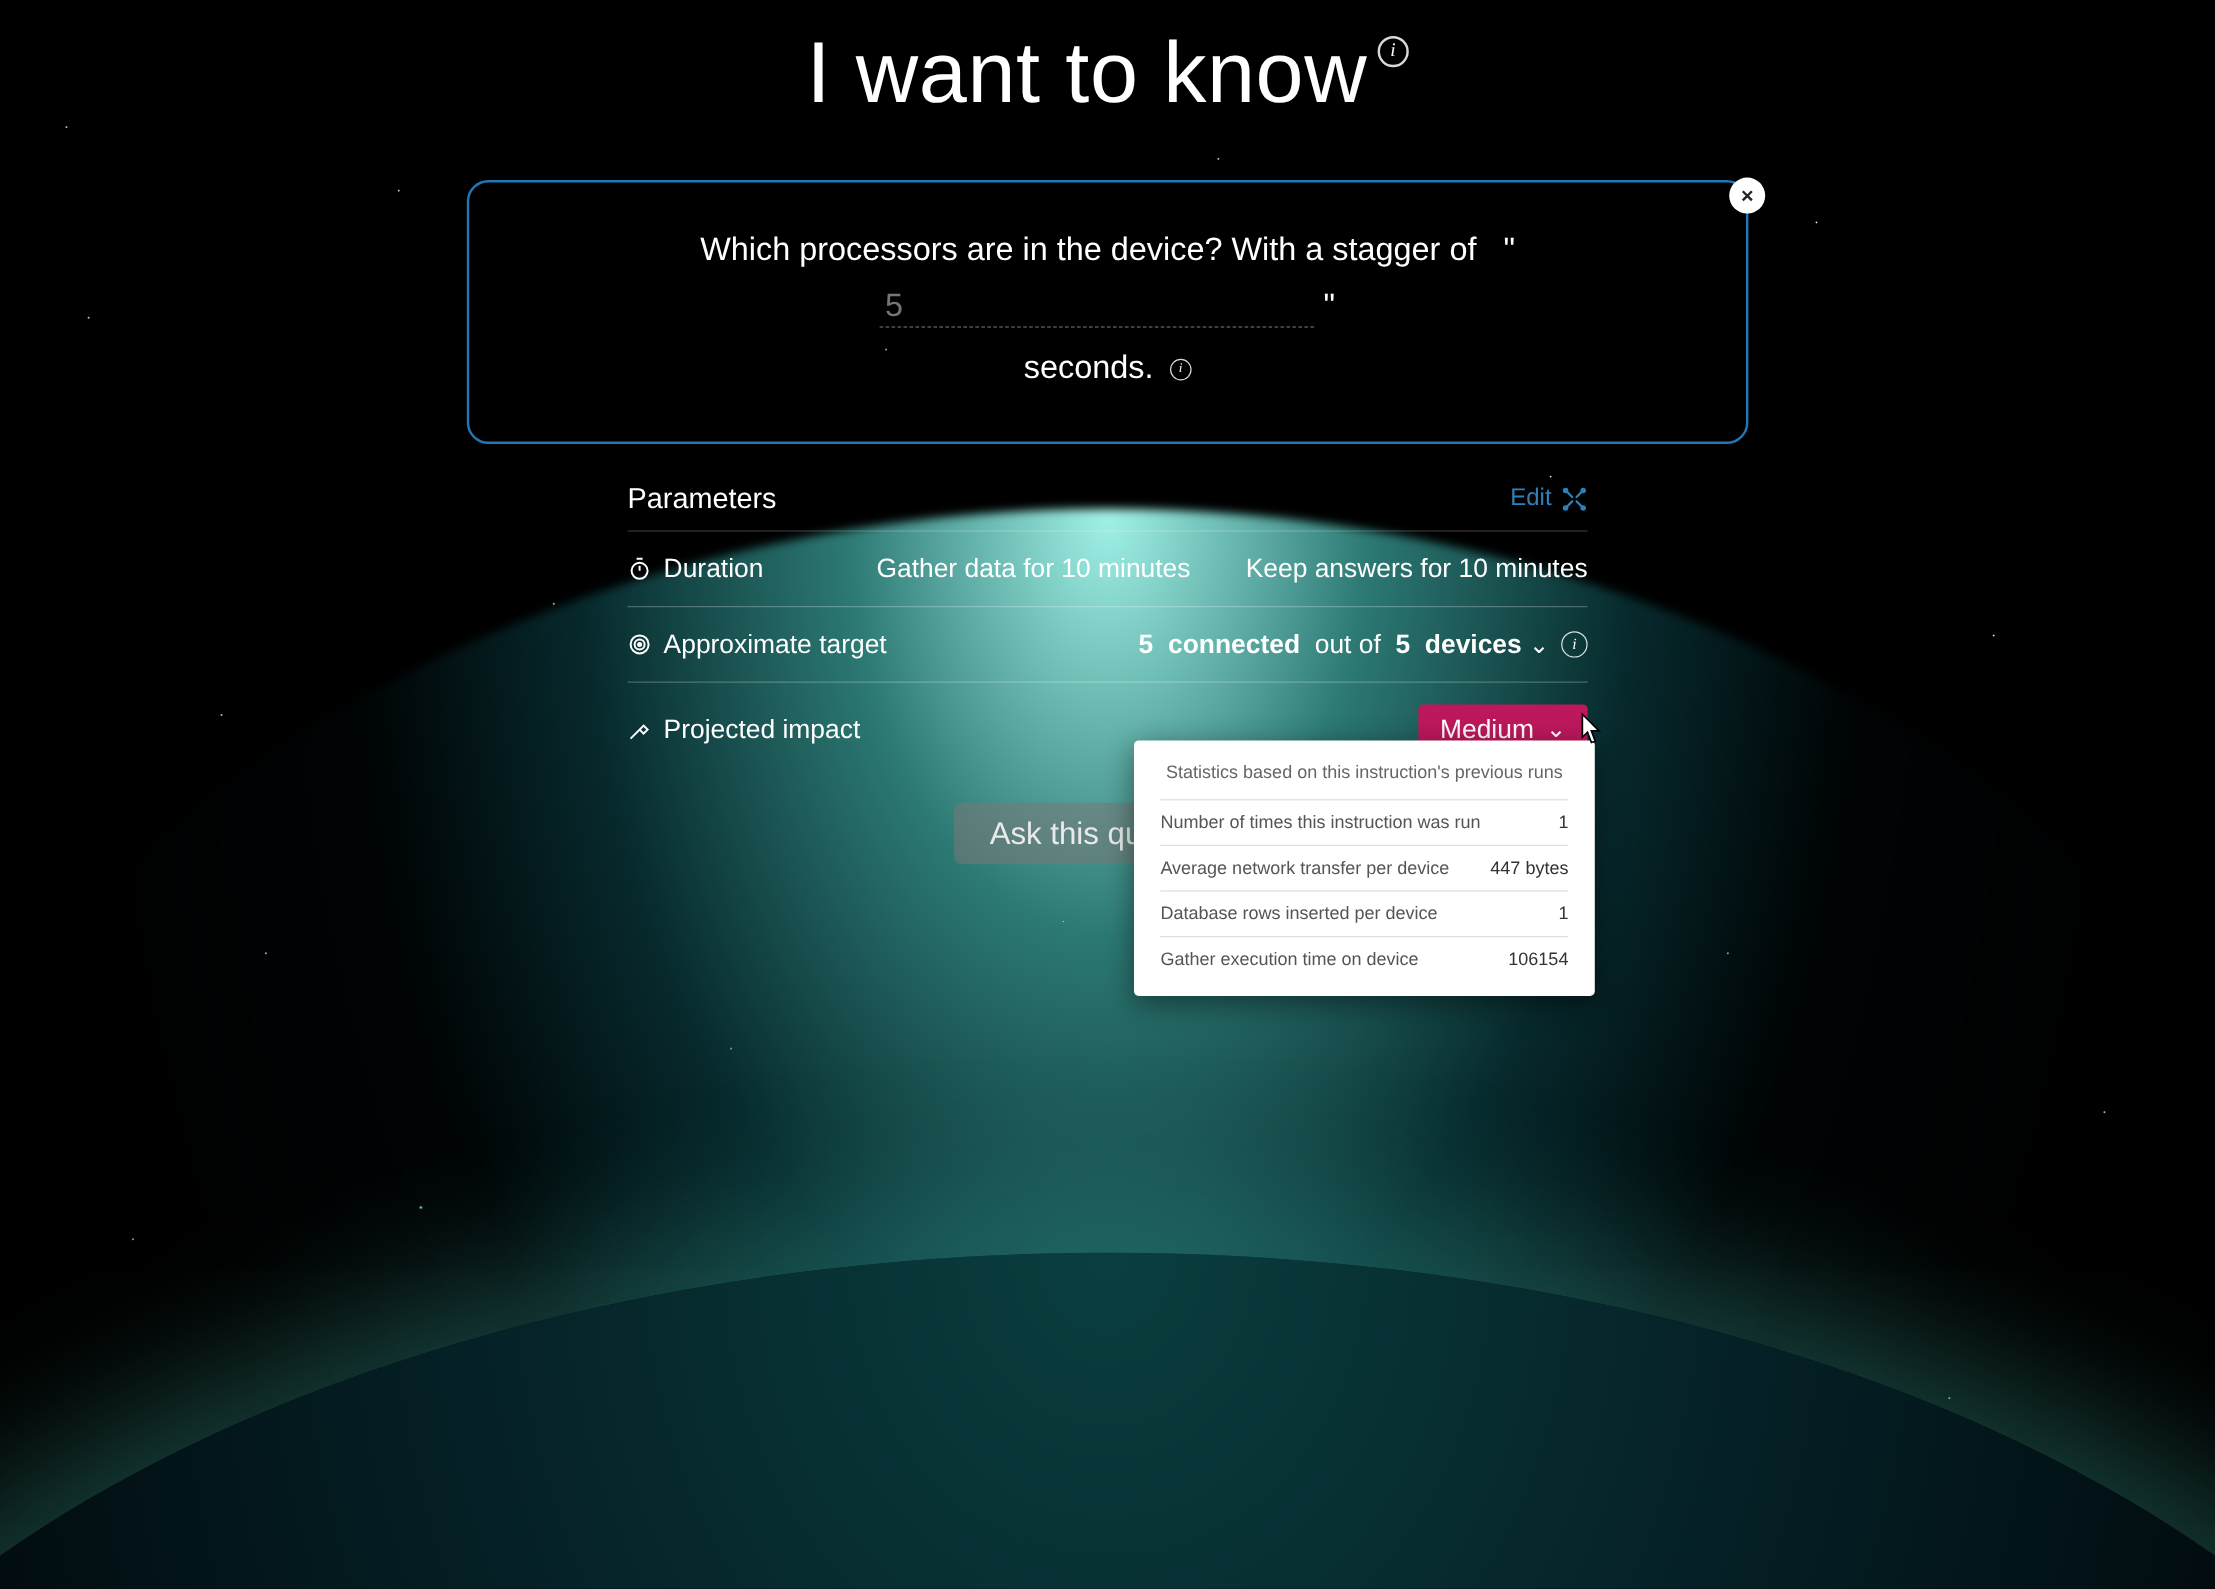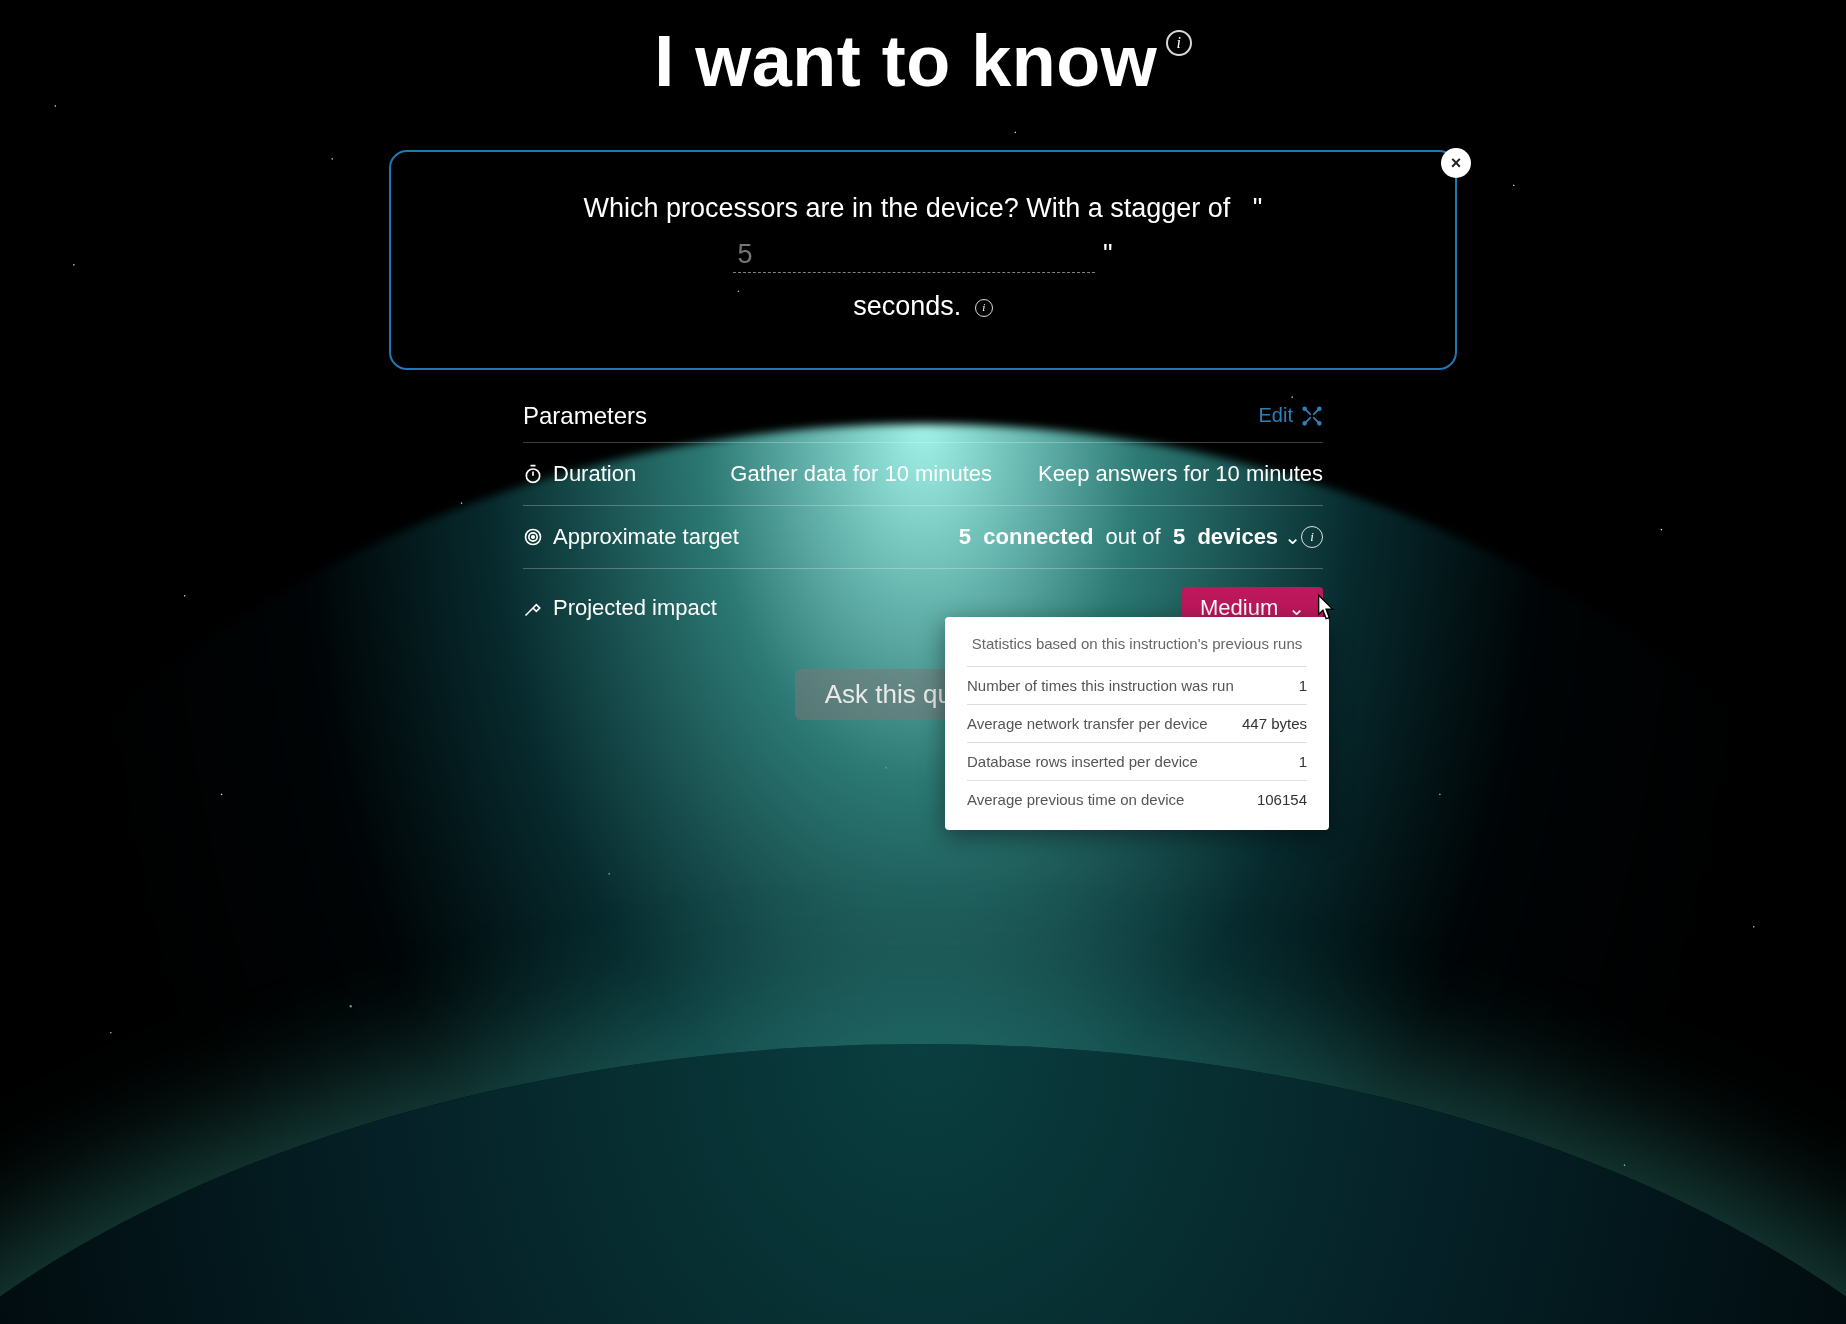--- a/index.html
+++ b/index.html
@@ -70,21 +70,21 @@
     position: relative;
     z-index: 1;
     width: 1288px;
     margin: 0 auto;
     padding-top: 20px;
   }
 
   .title-row { text-align: center; position: relative; }
   .title {
     font-size: 72px;
-    font-weight: 700;
+    font-weight: 400;
     letter-spacing: 0.5px;
     display: inline-block;
   }
   .title-info {
     display: inline-block;
     vertical-align: top;
     margin-left: 4px;
     margin-top: 10px;
   }
   .info-circle {
@@ -160,21 +160,21 @@
     display: flex; align-items: center;
     border-top: 1px solid rgba(255,255,255,0.25);
     padding: 18px 0;
     font-size: 22px;
     gap: 14px;
   }
   .param-row:last-of-type { border-bottom: 1px solid rgba(255,255,255,0.25); }
   .param-label { display:flex; align-items:center; gap:10px; flex: 0 0 auto; }
   .param-icon { width:20px; height:20px; stroke:#fff; fill:none; stroke-width:2;}
   .param-values { margin-left:auto; display:flex; gap:46px; }
-  .param-right { margin-left:auto; display:flex; align-items:center; gap:0;}
+  .param-right { margin-left:auto; display:flex; align-items:center; gap:10px;}
   .target-text b { font-weight:700; }
   .chev { font-size: 20px; }
 
   .impact-chip {
     background: #be185d;
     border-radius: 4px;
     padding: 8px 18px;
     font-size: 22px;
     display: inline-flex; align-items:center; gap:10px;
     cursor: pointer;
@@ -335,21 +335,21 @@
         </div>
         <div class="pop-row">
           <span>Average network transfer per device</span>
           <span>447 bytes</span>
         </div>
         <div class="pop-row">
           <span>Database rows inserted per device</span>
           <span>1</span>
         </div>
         <div class="pop-row">
-          <span>Average previous time on device</span>
+          <span>Gather execution time on device</span>
           <span>106154</span>
         </div>
       </div>
 
       <div class="cursor" style="right:-14px; top:24px;">
         <svg viewBox="0 0 24 28">
           <path d="M7 2 L7 20 L11 16 L14 24 L17 23 L14 15 L20 15 Z" fill="#fff" stroke="#000" stroke-width="1.3"></path>
         </svg>
       </div>
     </div>

